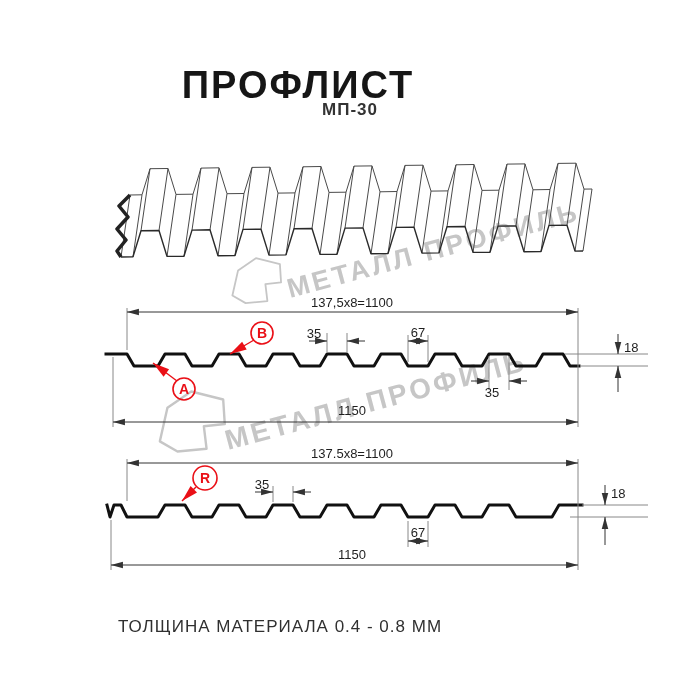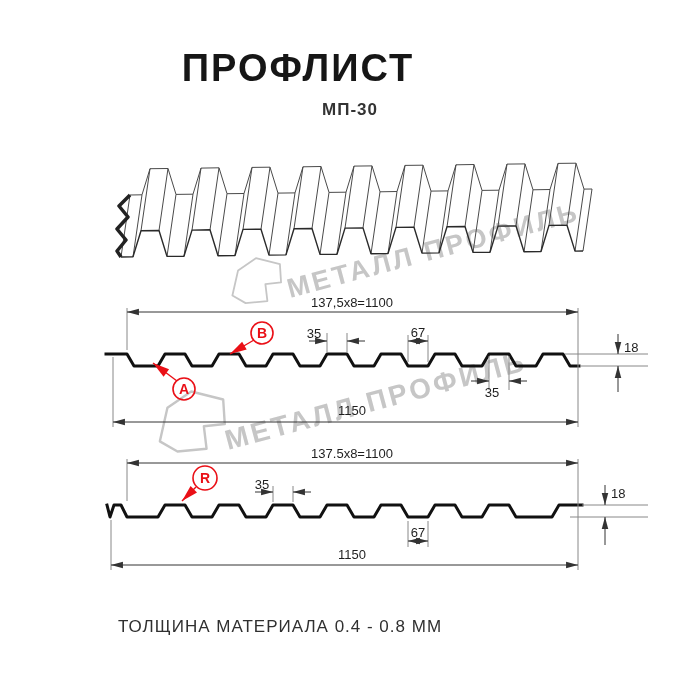--- a/index.html
+++ b/index.html
@@ -1,18 +1,18 @@
 <!DOCTYPE html>
 <html><head>
 <meta charset="utf-8">
 <style>
   html,body{margin:0;padding:0;background:#fff;}
   .stage{position:relative;width:700px;height:700px;background:#fff;overflow:hidden;
          font-family:"Liberation Sans",sans-serif;}
-  .title{position:absolute;top:47px;left:0;width:596px;text-align:center;
+  .title{position:absolute;top:64px;left:0;width:596px;text-align:center;
          font-size:38px;font-weight:bold;letter-spacing:2px;color:#161616;}
   .subtitle{position:absolute;top:100px;left:0;width:700px;text-align:center;
          font-size:17px;font-weight:bold;letter-spacing:1px;color:#333;}
   .note{position:absolute;top:617px;left:0;width:560px;text-align:center;
          font-size:17px;font-weight:400;letter-spacing:1px;color:#303030;}
   svg.layer{position:absolute;left:0;top:0;}
   .pl{stroke:#111;stroke-width:3;fill:none;stroke-linejoin:round;stroke-linecap:square;}
   .dl{stroke:#333;stroke-width:1;fill:none;}
   .xl{stroke:#888;stroke-width:1;fill:none;}
   .rl{stroke:#ea0f16;stroke-width:1.4;fill:none;}

